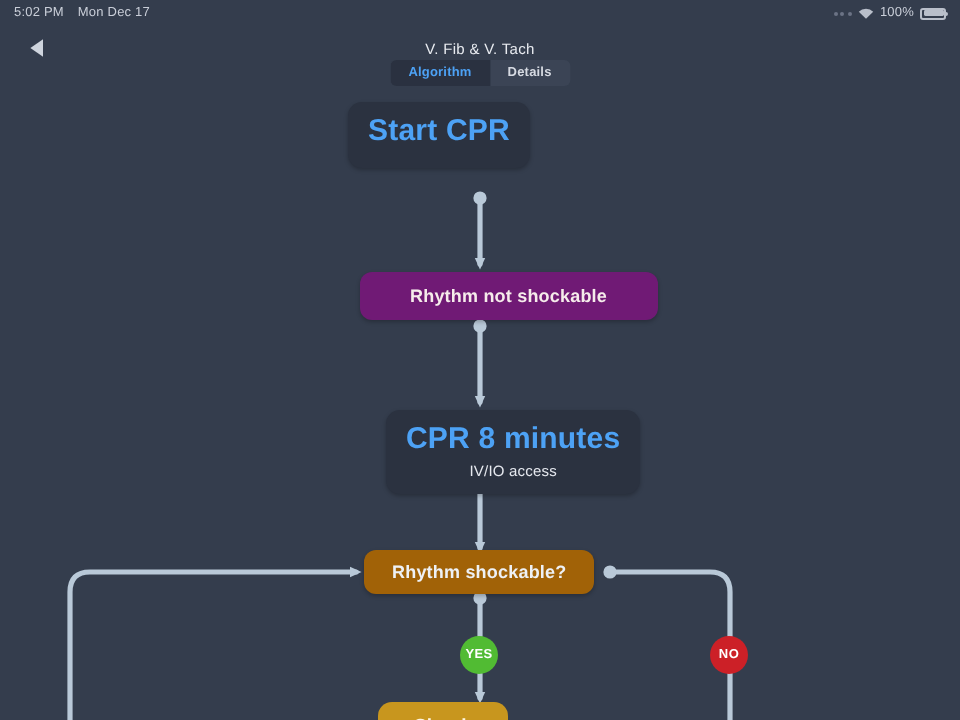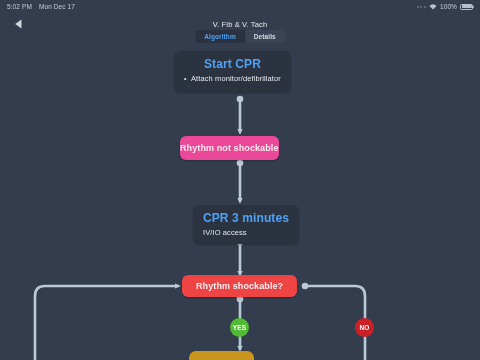--- a/index.html
+++ b/index.html
@@ -60,44 +60,44 @@
   .svg-layer { position:absolute; inset:0; width:480px; height:314px; }
 
   .node { position:absolute; }
 
   .card {
     background:#2b3240; border-radius:7px;
     padding:6px 10px 7px 10px;
     box-shadow:0 1px 2px rgba(0,0,0,.25);
   }
   .card-title {
-    font-size:12px; font-weight:bold; color:#4da2f5;
+    font-size:15px; font-weight:bold; color:#4da2f5;
     text-align:center; margin-bottom:3px; letter-spacing:.1px;
   }
   .card-sub {
-    font-size:7.5px; color:#e6e9ef; letter-spacing:.1px;
+    font-size:7.5px; color:#e6e9ef; text-align:center; letter-spacing:.1px;
   }
   .bullets { list-style:none; }
   .bullets li {
     font-size:7.5px; color:#e6e9ef; letter-spacing:.1px;
     line-height:1.45; padding-left:7px; position:relative; white-space:nowrap;
   }
   .bullets li::before {
     content:"•"; position:absolute; left:0; top:-0.5px; color:#e6e9ef; font-size:7px;
   }
 
   .pill-red {
-    background:#ec4899; border-radius:6px;
-    padding:7px 0;
+    background:#701a75; border-radius:6px;
+    padding:7px 25px;
     font-size:9px; font-weight:bold; color:#f6eceb;
     text-align:left; letter-spacing:.1px; white-space:nowrap;
     box-shadow:0 1px 2px rgba(0,0,0,.25);
   }
   .pill-slate {
-    background:#ef4444; border-radius:6px;
+    background:#a16207; border-radius:6px;
     padding:6px 14px;
     font-size:9px; font-weight:bold; color:#eef1f5;
     text-align:center; letter-spacing:.1px; white-space:nowrap;
     box-shadow:0 1px 2px rgba(0,0,0,.25);
   }
   .pill-amber {
     background:#c8961e; border-radius:7px;
     padding:7px 18px;
     font-size:9.5px; font-weight:bold; color:#fff6df;
     text-align:center; letter-spacing:.1px; white-space:nowrap;
@@ -179,32 +179,31 @@
       <circle cx="240" cy="117" r="3.3" fill="#b9c9d8"></circle>
       <circle cx="240" cy="196" r="3.3" fill="#b9c9d8"></circle>
       <circle cx="305" cy="240" r="3.3" fill="#b9c9d8"></circle>
       <circle cx="240" cy="253" r="3.3" fill="#b9c9d8"></circle>
     </svg>
 
     <div class="node" style="left:174px; top:5px;">
       <div class="card">
         <div class="card-title">Start CPR</div>
         <ul class="bullets">
-          <li>Attach monitor/defibrillator</li>
         </ul>
       </div>
     </div>
 
     <div class="node" style="left:180px; top:90px;">
       <div class="pill-red">Rhythm not shockable</div>
     </div>
 
     <div class="node" style="left:193px; top:159px;">
       <div class="card">
-        <div class="card-title">CPR 3 minutes</div>
+        <div class="card-title">CPR 8 minutes</div>
         <div class="card-sub">IV/IO access</div>
       </div>
     </div>
 
     <div class="node" style="left:182px; top:229px;">
       <div class="pill-slate">Rhythm shockable?</div>
     </div>
 
     <div class="node badge badge-yes" style="left:230px; top:272px;">YES</div>
 

